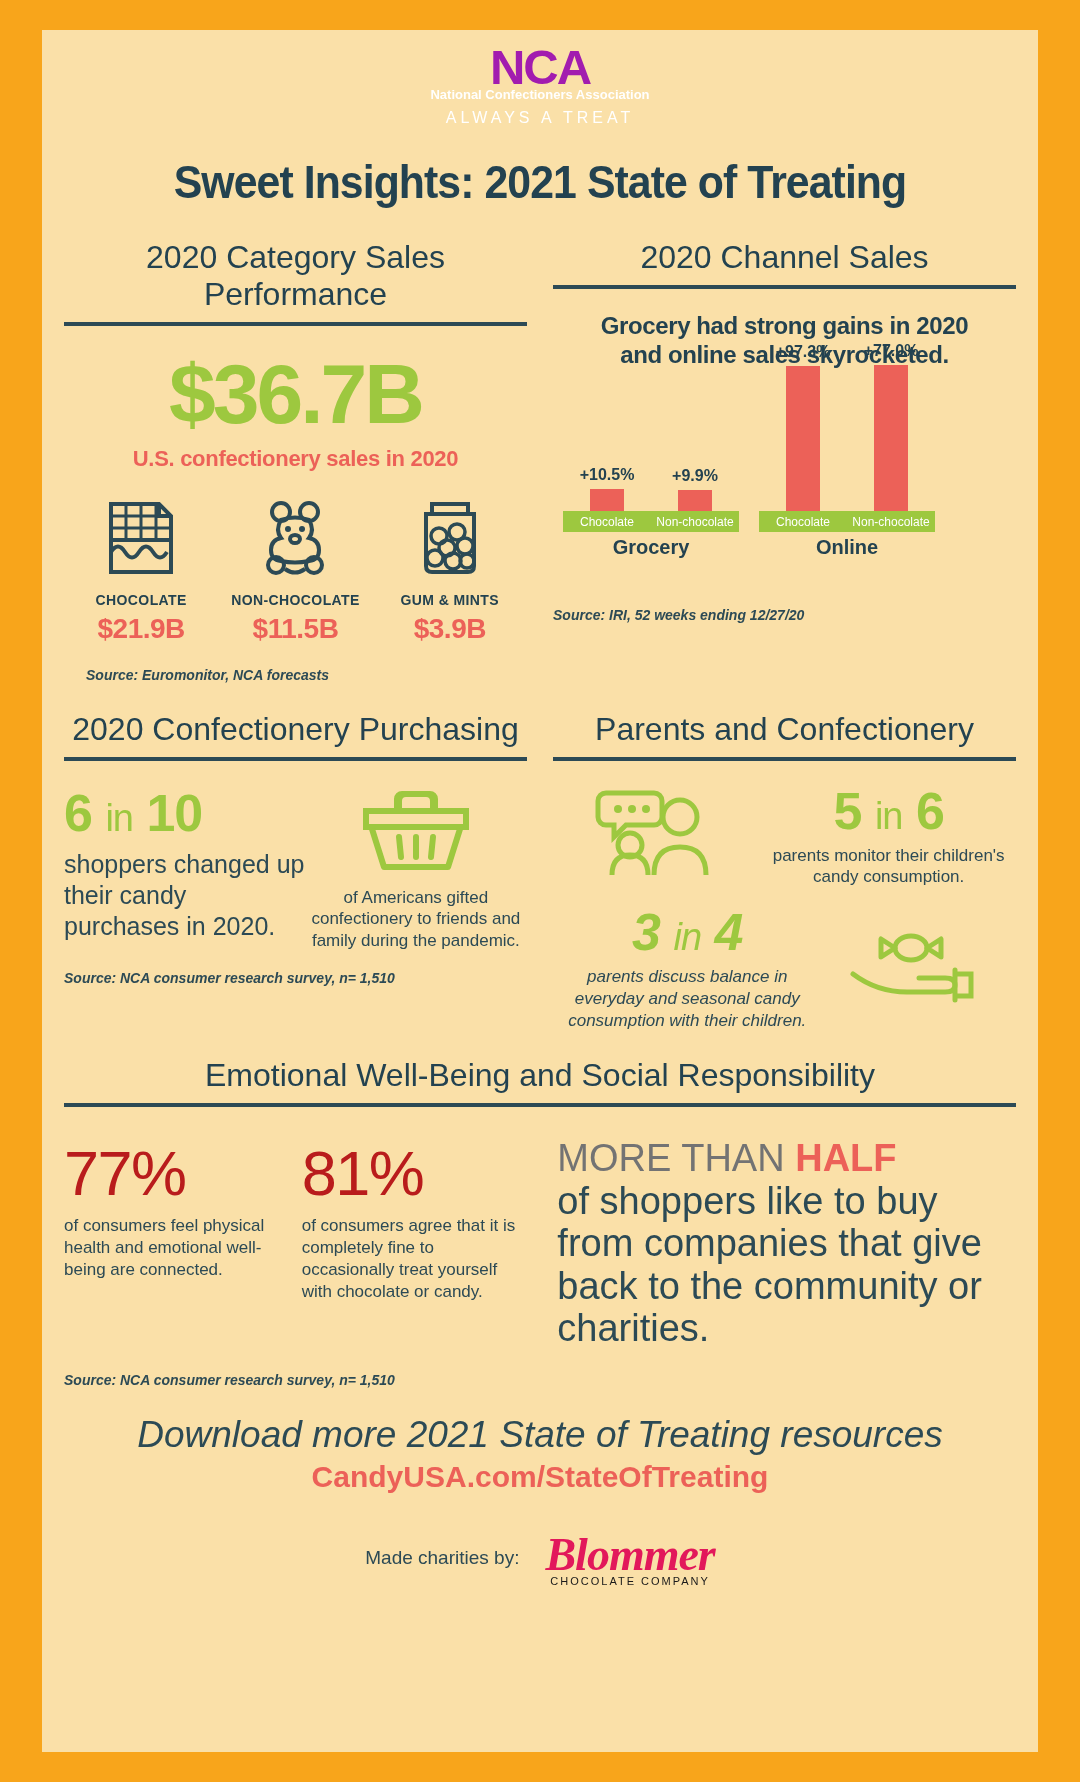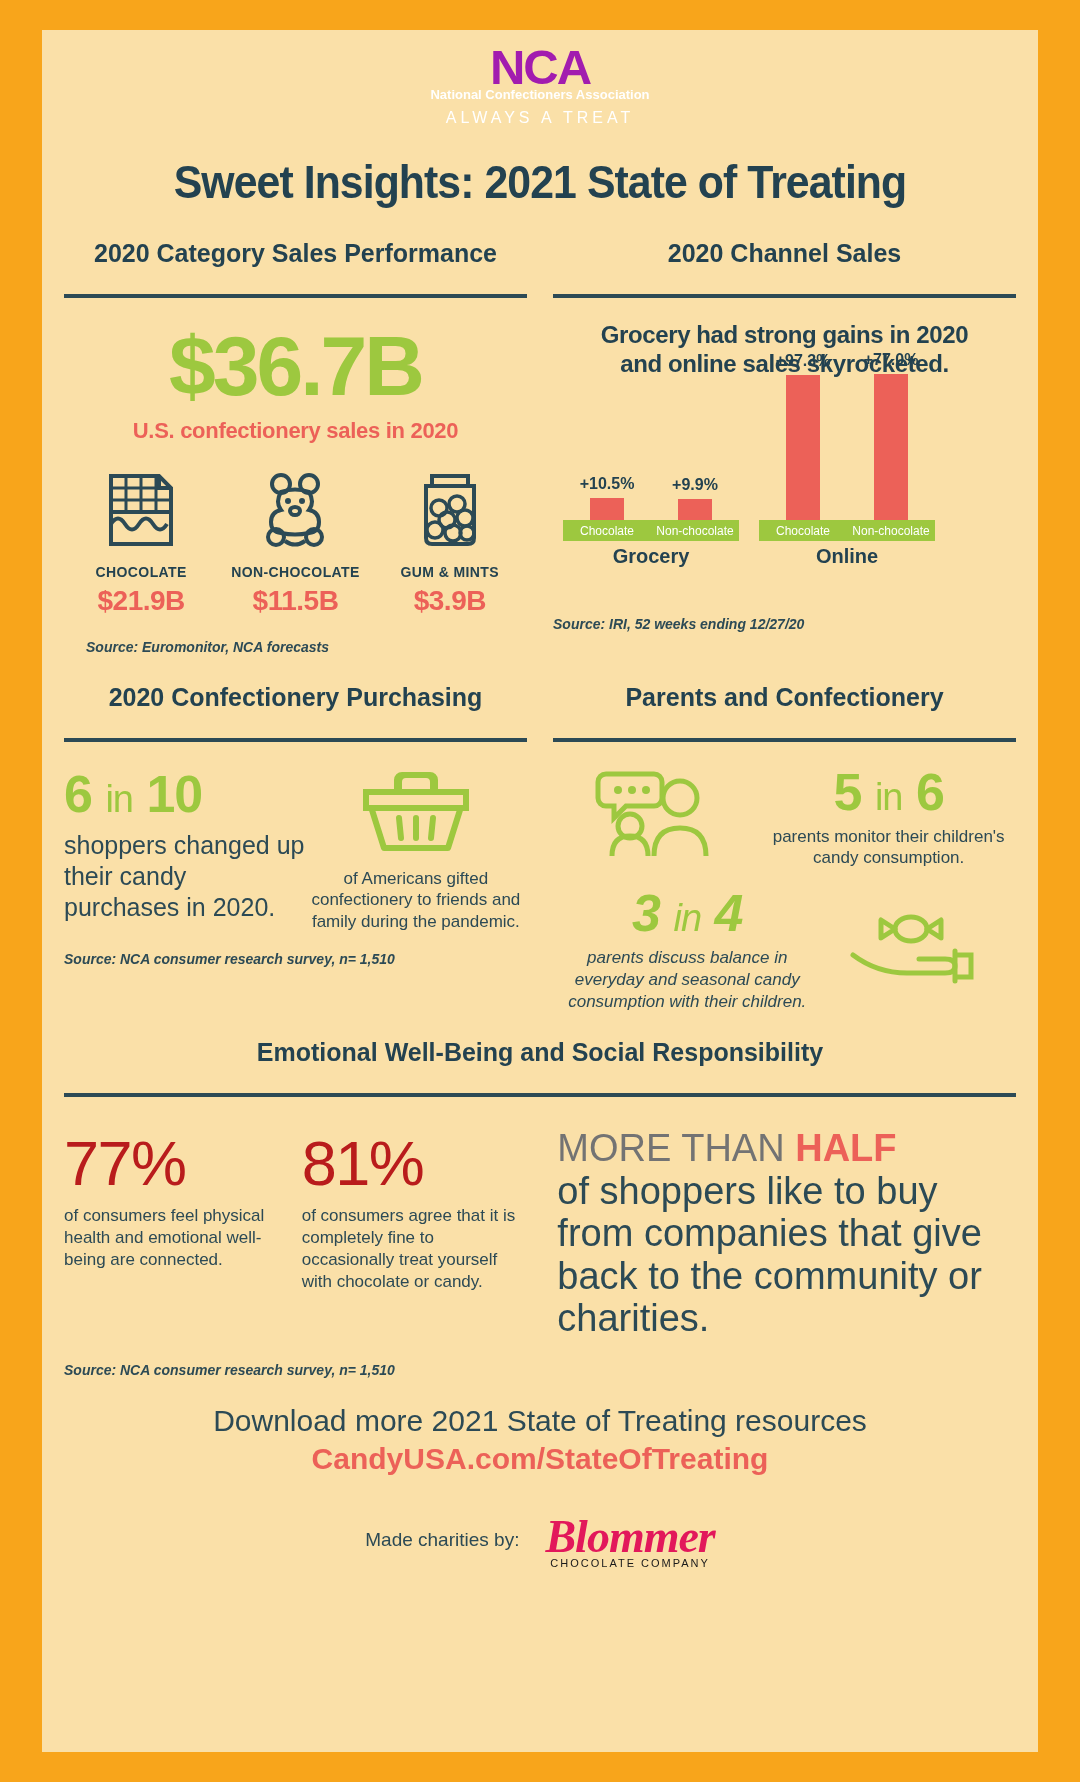--- a/index.html
+++ b/index.html
@@ -34,22 +34,22 @@
   .main-title {
     text-align: center; color: #234250;
     font-size: 46px; font-weight: bold;
     letter-spacing: -1px; margin-top: 28px;
     font-family: "Liberation Sans Narrow", "Liberation Sans", sans-serif;
     transform: scaleX(0.93); 
   }
   
   .sec-head {
     text-align: center; color: #234250;
-    font-size: 25px; font-weight: bold;
-    padding-bottom: 26px;
+    font-size: 32px; font-weight: normal;
+    padding-bottom: 9px;
   }
   .sec-rule { height: 4px; background: #2C4A55; }
   
   .cols { display: flex; margin-top: 30px; padding: 0 22px; gap: 26px; }
   .col { width: 50%; }
   
   .bignum {
     text-align: center; color: #9DC83F;
     font-size: 84px; font-weight: bold; letter-spacing: -3px;
     margin-top: 26px; line-height: 1;
@@ -106,21 +106,21 @@
   .body-txt { color: #2C4A55; font-size: 25px; line-height: 1.24; margin-top: 6px; }
   .pct-red { color: #EC6158; font-size: 56px; font-weight: bold; letter-spacing: -2px; }
   .small-txt { color: #2C4A55; font-size: 17px; line-height: 1.28; }
   
   .pct-green { color: #b91c1c; font-size: 63px; font-weight: normal; letter-spacing: -1.5px; }
   .more-half { font-size: 38px; line-height: 1.12; }
   .mh-1 { color: #737373; }
   .mh-2 { color: #EC6158; font-weight: bold; }
   .dl {
     text-align: center; color: #2C4A55;
-    font-size: 30px; margin-top: 26px;
+    font-size: 37px; margin-top: 26px; font-style: italic;
   }
   .url {
     text-align: center; color: #EC6158;
     font-size: 30px; font-weight: bold; margin-top: 4px;
   }
   .mpb {
     display: flex; align-items: center; justify-content: center;
     gap: 26px; margin-top: 34px;
   }
   .mpb-lab { color: #2C4A55; font-size: 19px; }

